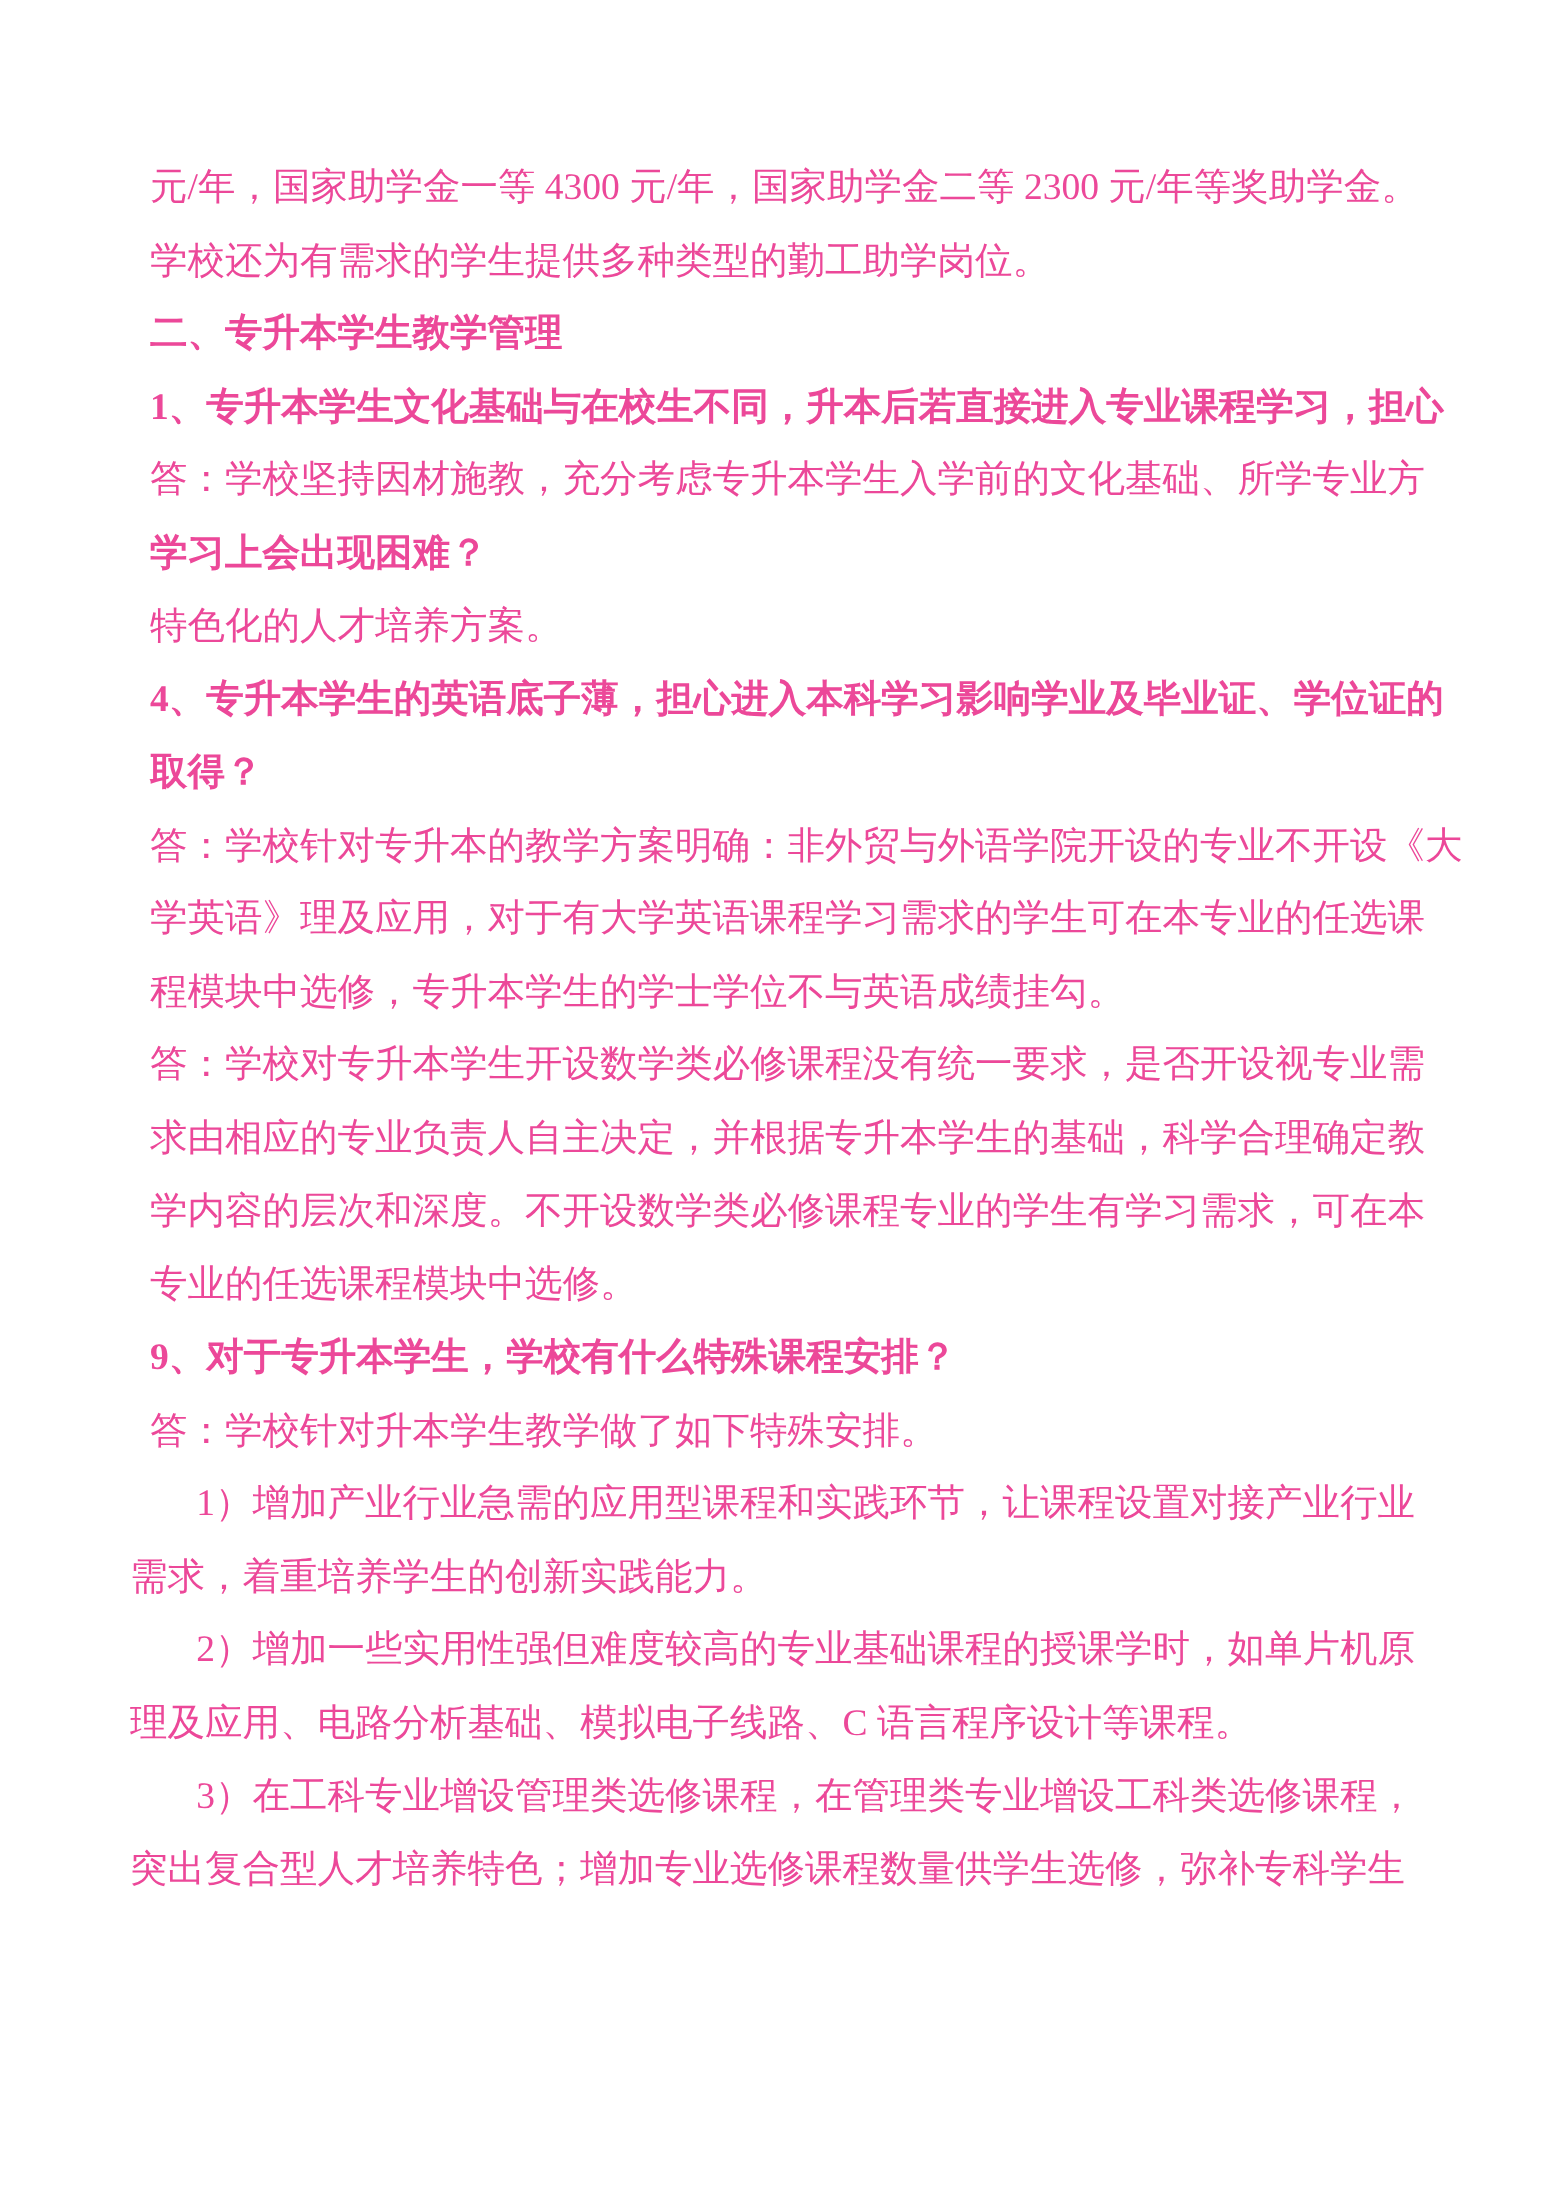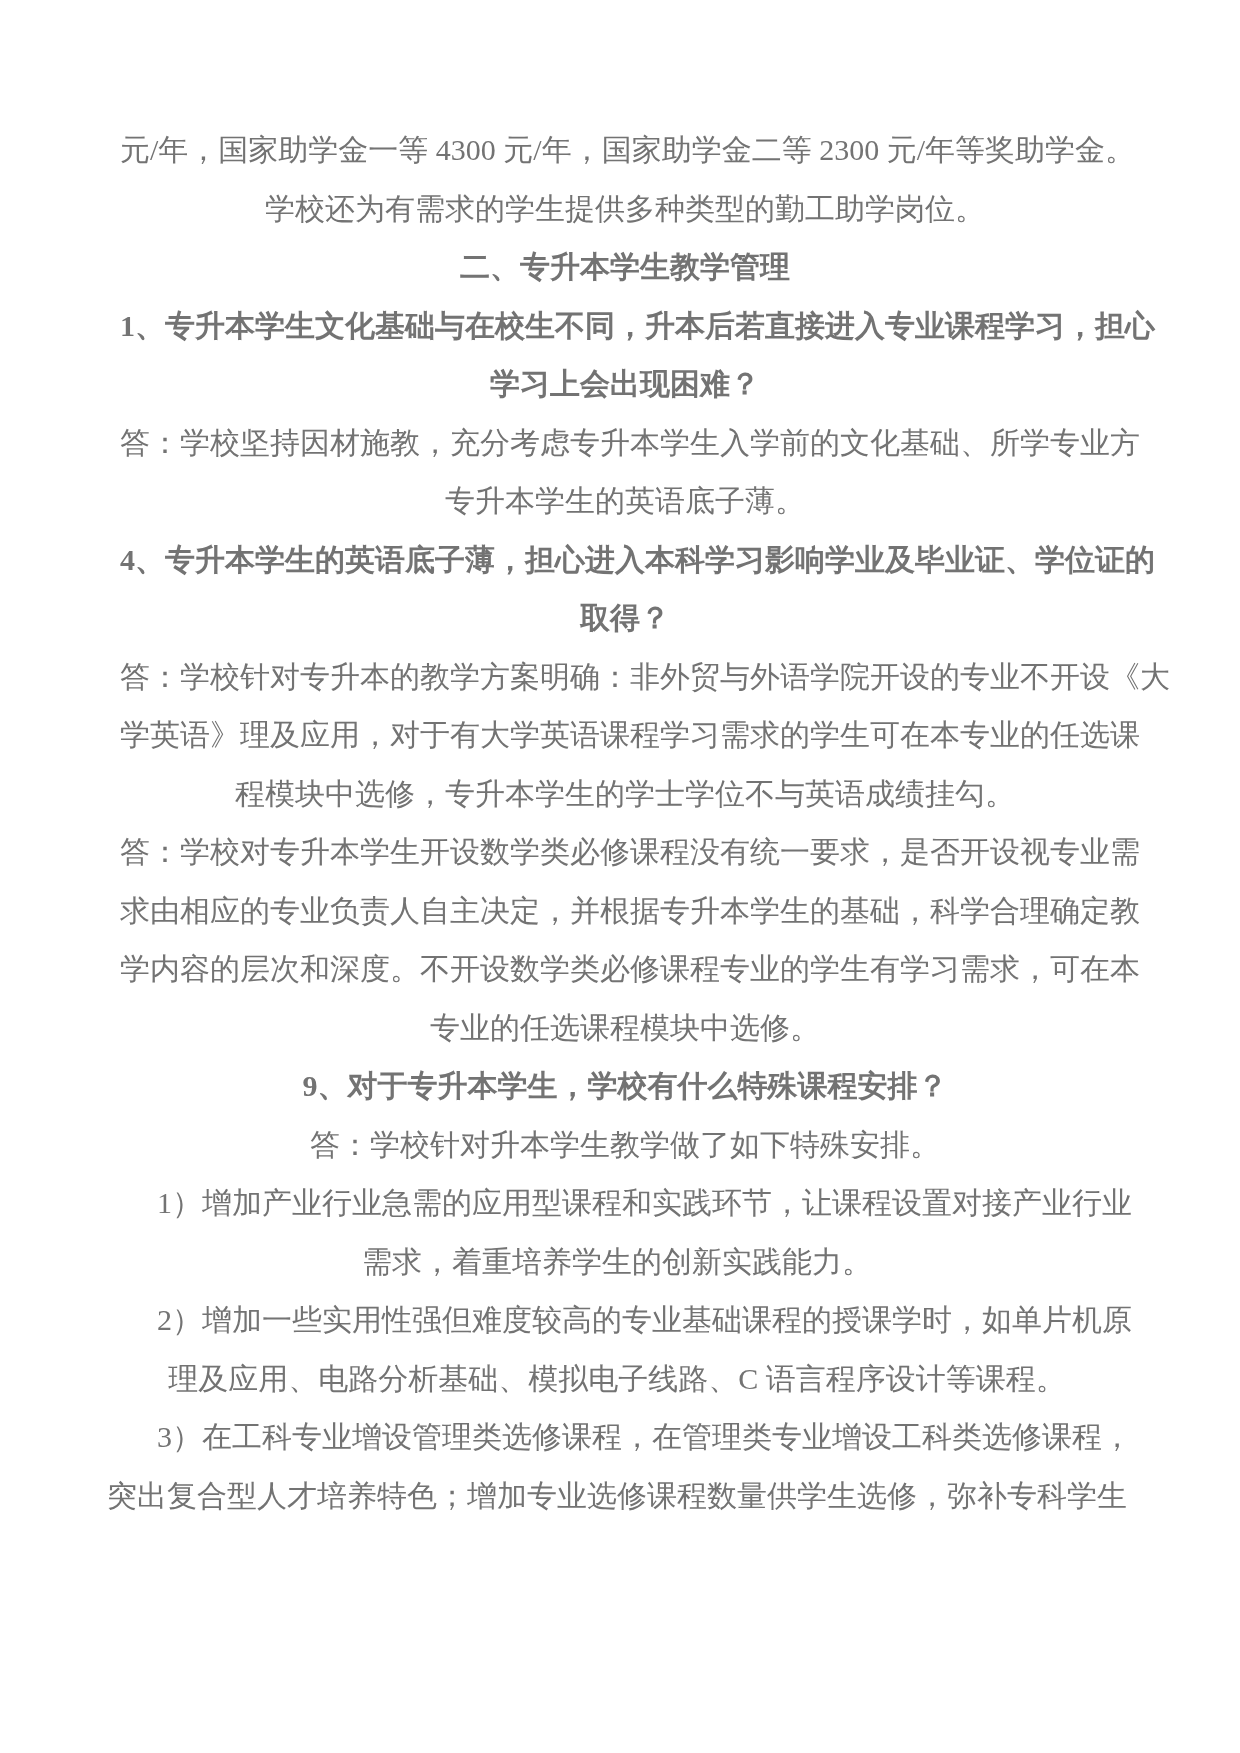--- a/index.html
+++ b/index.html
@@ -14,22 +14,21 @@
     background: #ffffff;
     overflow: hidden;
   }
   .textblock {
     position: absolute;
     left: 120px;
     top: 121px;
     width: 1010px;
     font-family: "Liberation Serif", "DejaVu Serif", serif;
     font-size: 30px;
-    color: #737373;
-    text-align: center;
+    color: #ec4899;
   }
   .line {
     height: 58.5px;
     line-height: 58.5px;
     white-space: pre;
   }
   .bold {
     font-weight: 700;
   }
   
@@ -43,23 +42,23 @@
 </style>
 </head>
 <body>
 
 <div class="page">
   <div class="textblock">
     <div class="line">元/年，国家助学金一等 4300 元/年，国家助学金二等 2300 元/年等奖助学金。</div>
     <div class="line">学校还为有需求的学生提供多种类型的勤工助学岗位。</div>
     <div class="line bold">二、专升本学生教学管理</div>
     <div class="line bold">1、专升本学生文化基础与在校生不同，升本后若直接进入专业课程学习，担心</div>
+    <div class="line">答：学校坚持因材施教，充分考虑专升本学生入学前的文化基础、所学专业方</div>
     <div class="line bold">学习上会出现困难？</div>
-    <div class="line">答：学校坚持因材施教，充分考虑专升本学生入学前的文化基础、所学专业方</div>
-    <div class="line">专升本学生的英语底子薄。</div>
+    <div class="line">特色化的人才培养方案。</div>
     <div class="line bold">4、专升本学生的英语底子薄，担心进入本科学习影响学业及毕业证、学位证的</div>
     <div class="line bold">取得？</div>
     <div class="line">答：学校针对专升本的教学方案明确：非外贸与外语学院开设的专业不开设《大</div>
     <div class="line">学英语》理及应用，对于有大学英语课程学习需求的学生可在本专业的任选课</div>
     <div class="line">程模块中选修，专升本学生的学士学位不与英语成绩挂勾。</div>
     <div class="line">答：学校对专升本学生开设数学类必修课程没有统一要求，是否开设视专业需</div>
     <div class="line">求由相应的专业负责人自主决定，并根据专升本学生的基础，科学合理确定教</div>
     <div class="line">学内容的层次和深度。不开设数学类必修课程专业的学生有学习需求，可在本</div>
     <div class="line">专业的任选课程模块中选修。</div>
     <div class="line bold">9、对于专升本学生，学校有什么特殊课程安排？</div>

